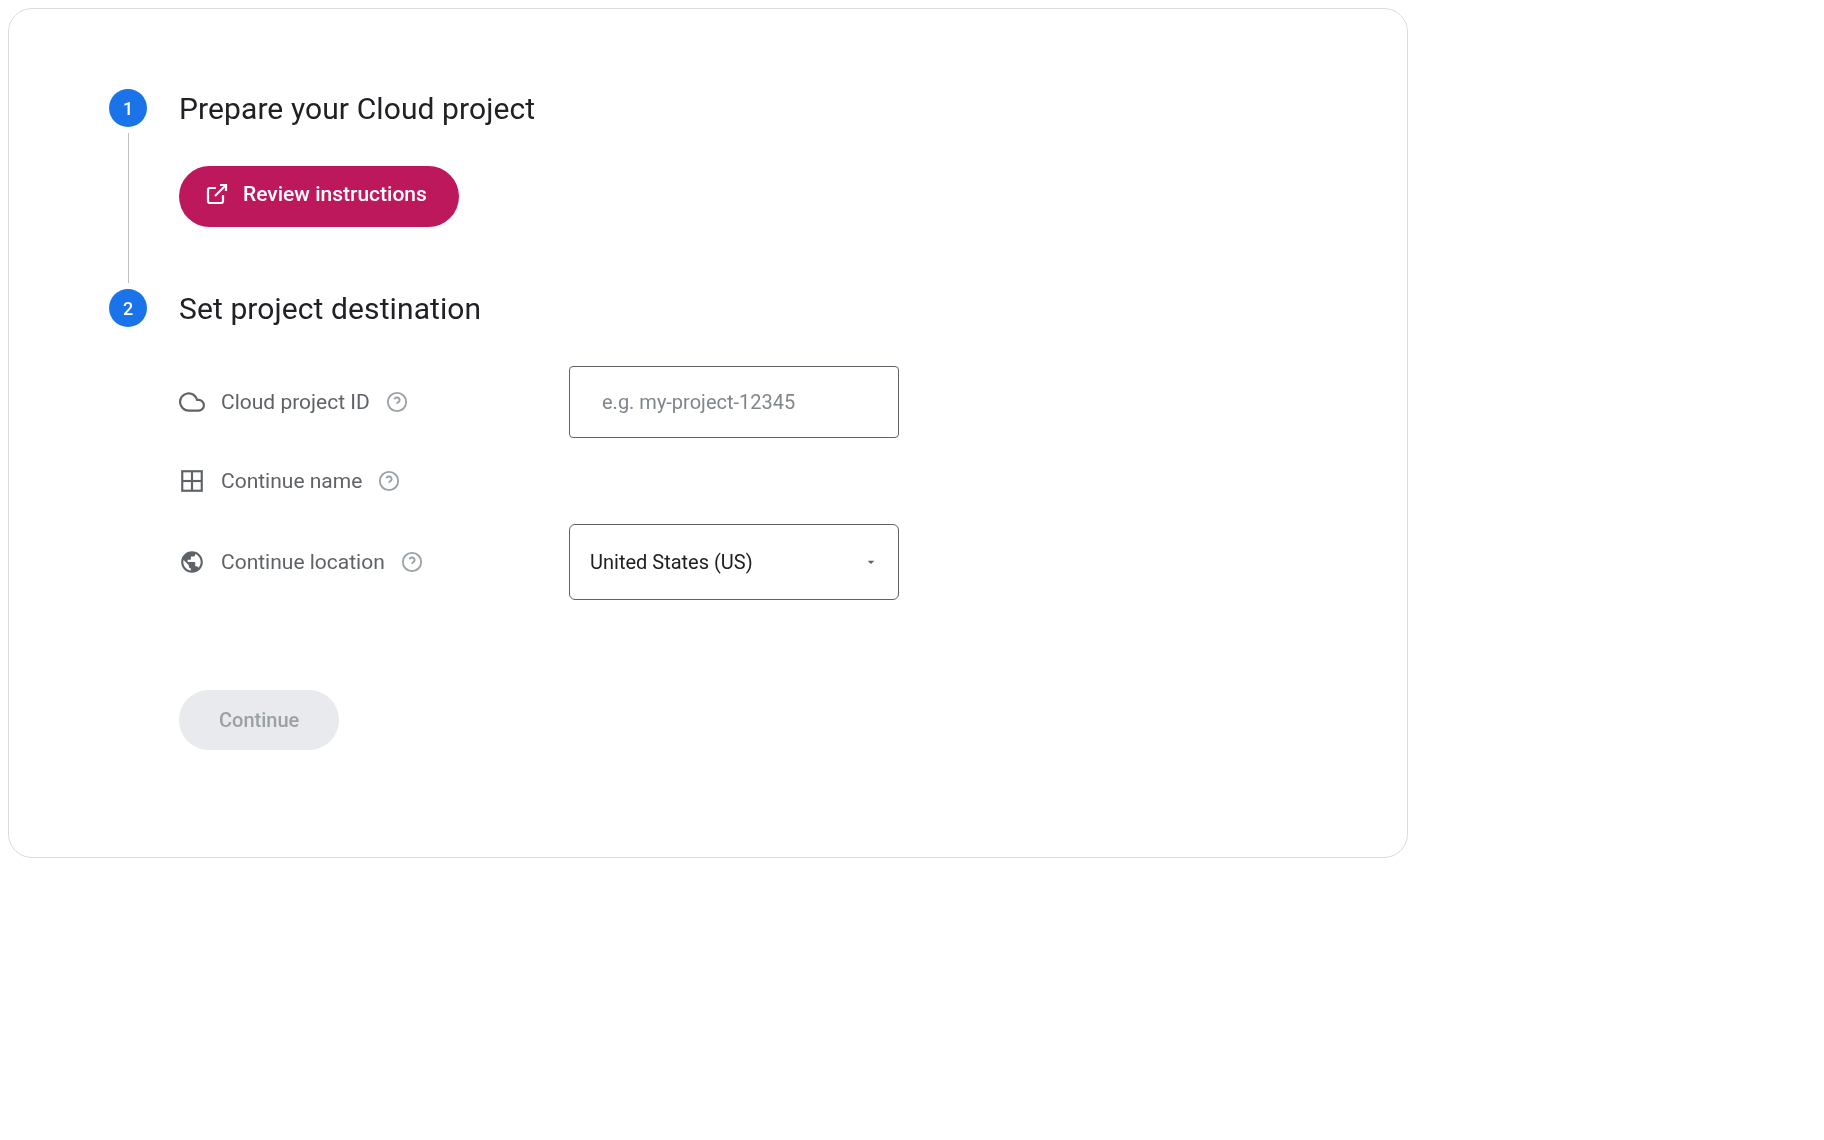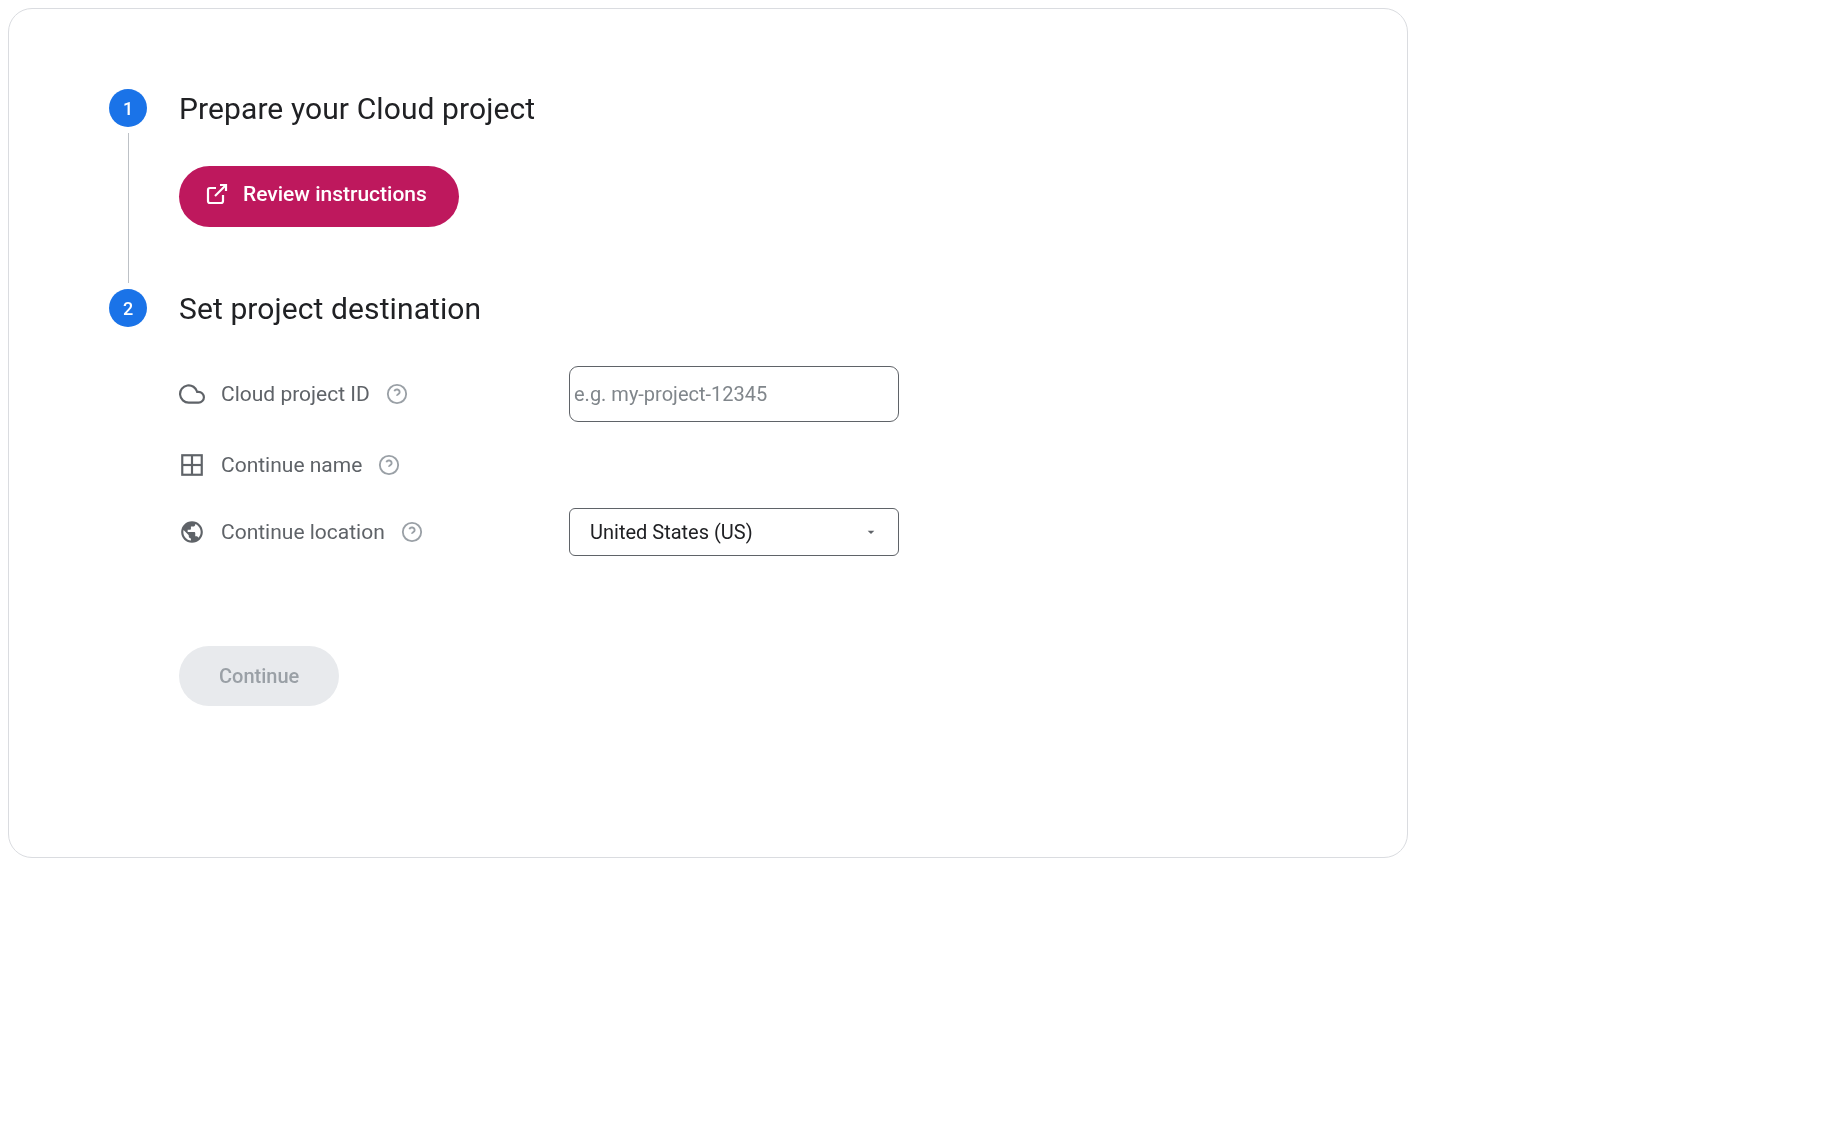--- a/index.html
+++ b/index.html
@@ -116,42 +116,42 @@
     align-items: center;
     justify-content: center;
     color: #9aa0a6;
   }
   .help-icon svg {
     width: 22px;
     height: 22px;
   }
   .text-input {
     width: 330px;
-    height: 56px;
+    height: 72px;
     border: 1px solid #5f6368;
-    border-radius: 9px;
-    padding: 0 4px;
+    border-radius: 4px;
+    padding: 0 32px;
     font-size: 20px;
     font-family: inherit;
     color: #202124;
     outline: none;
   }
   .text-input::placeholder {
     color: #80868b;
   }
   .text-input.light {
     border-color: #dadce0;
   }
   .select-wrap {
     position: relative;
     width: 330px;
   }
   .select-input {
     width: 100%;
-    height: 48px;
+    height: 76px;
     border: 1px solid #5f6368;
     border-radius: 6px;
     padding: 0 48px 0 20px;
     font-size: 20px;
     font-family: inherit;
     color: #202124;
     background: #fff;
     appearance: none;
     cursor: pointer;
     outline: none;

